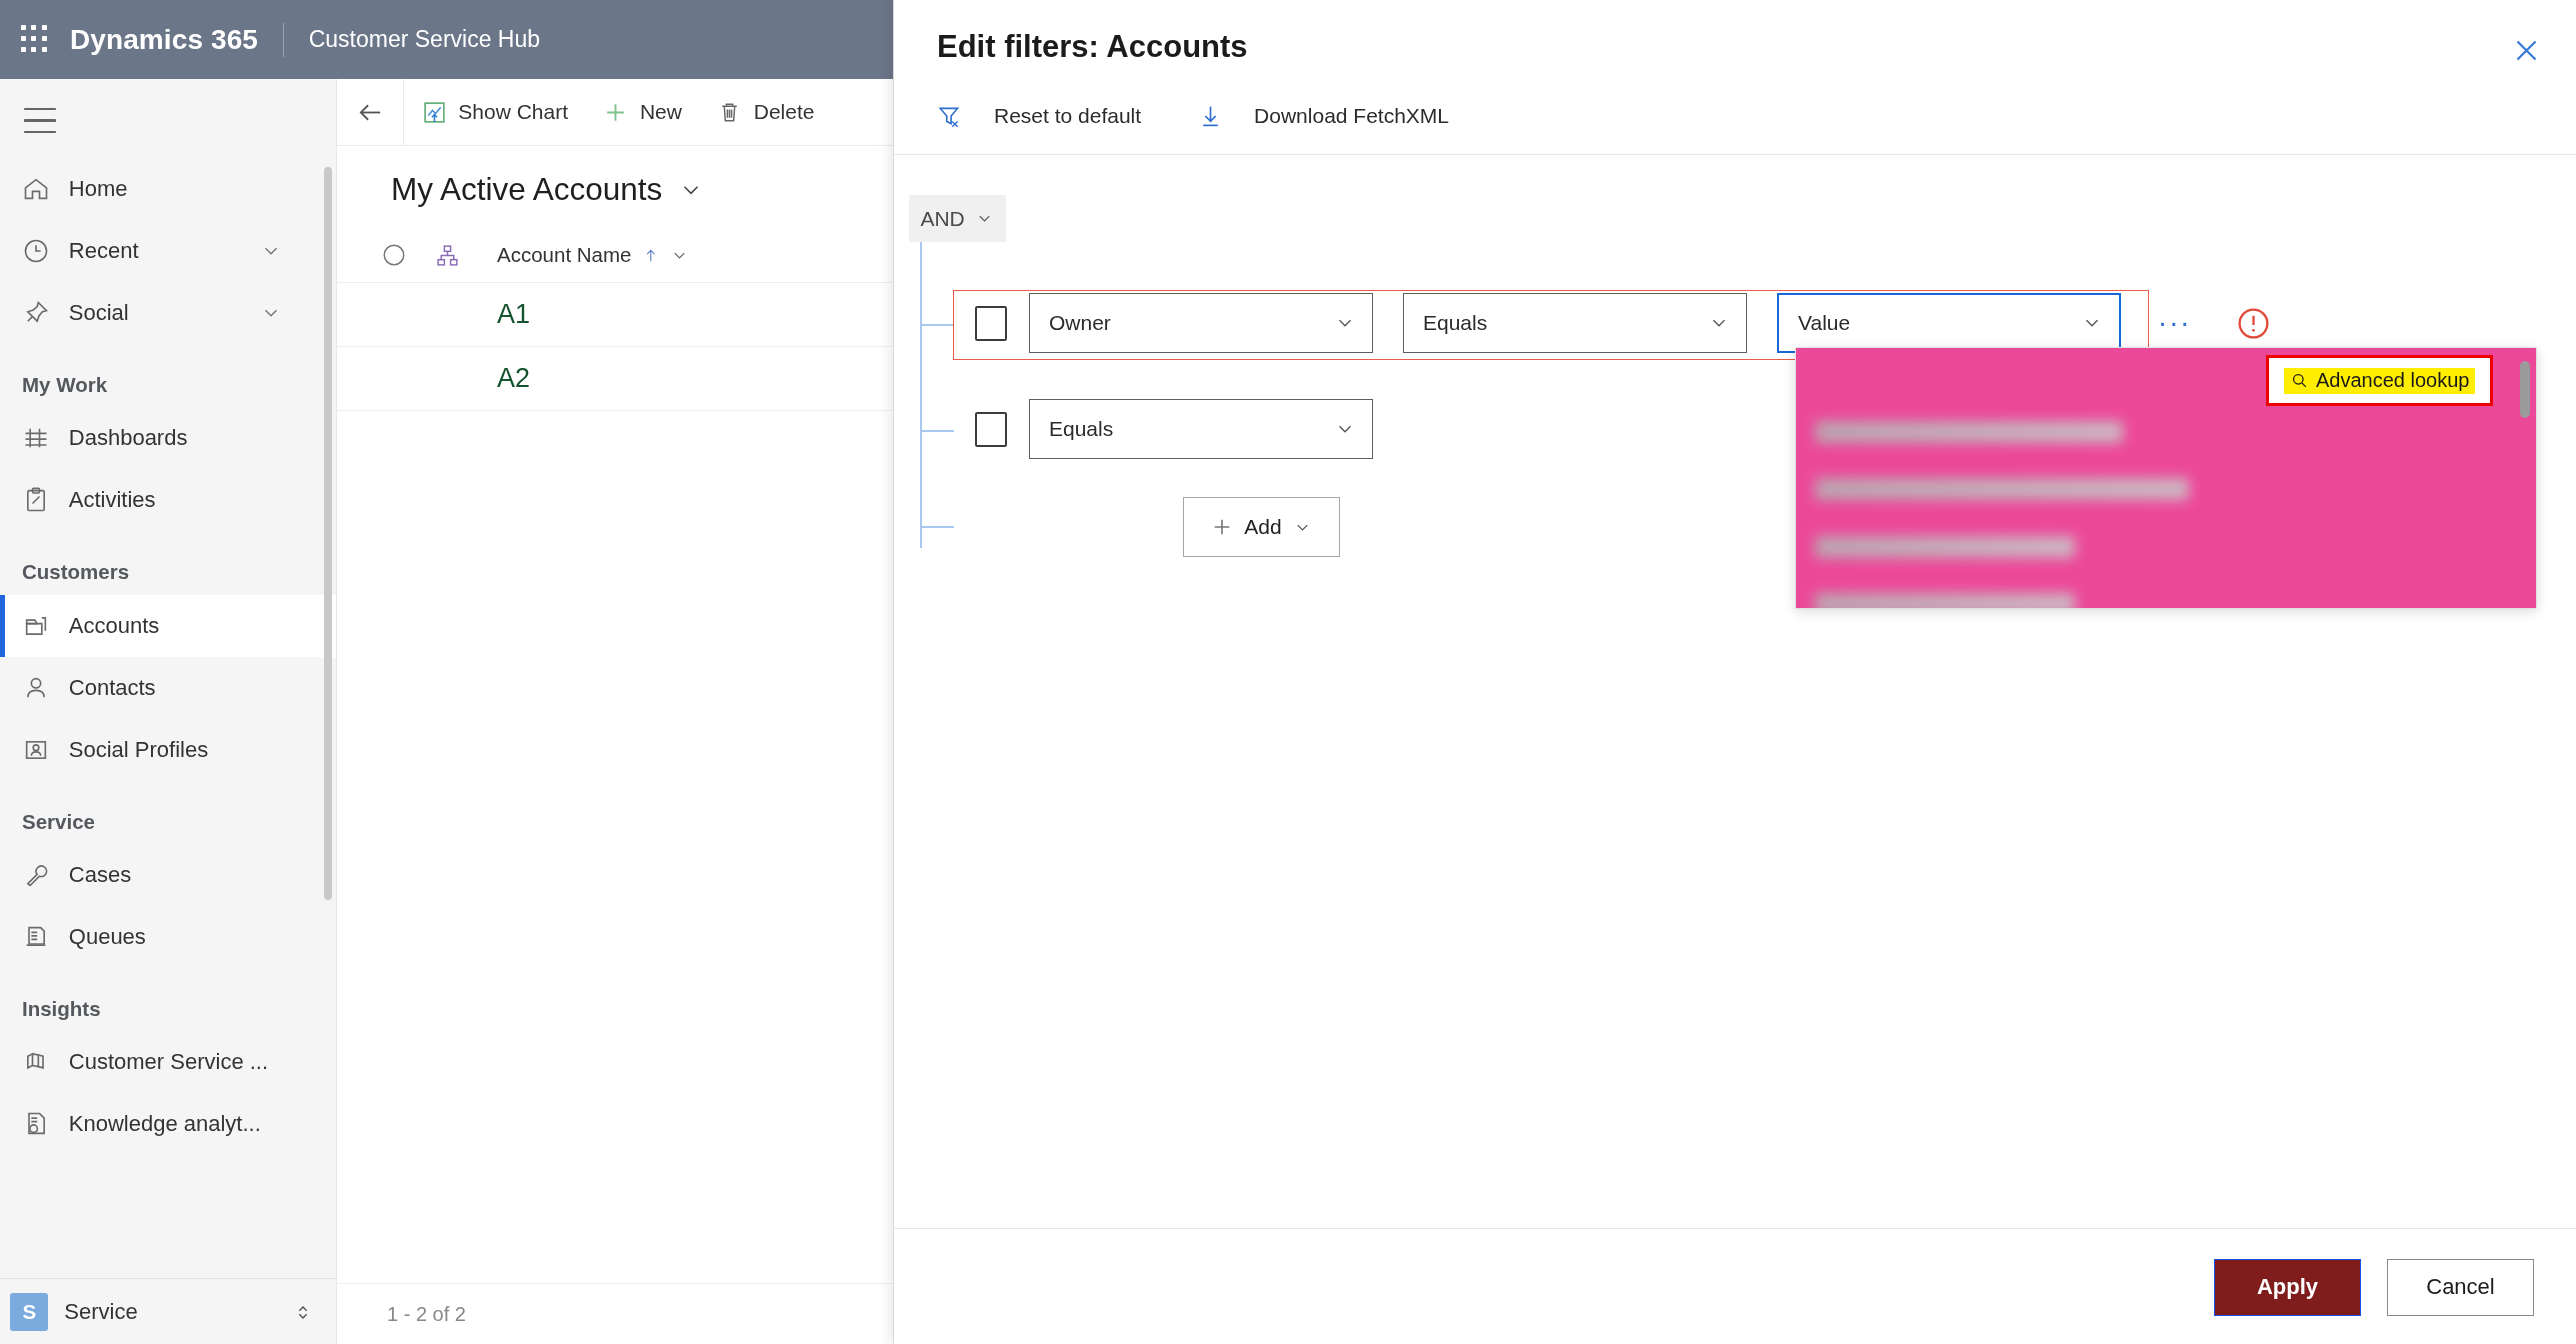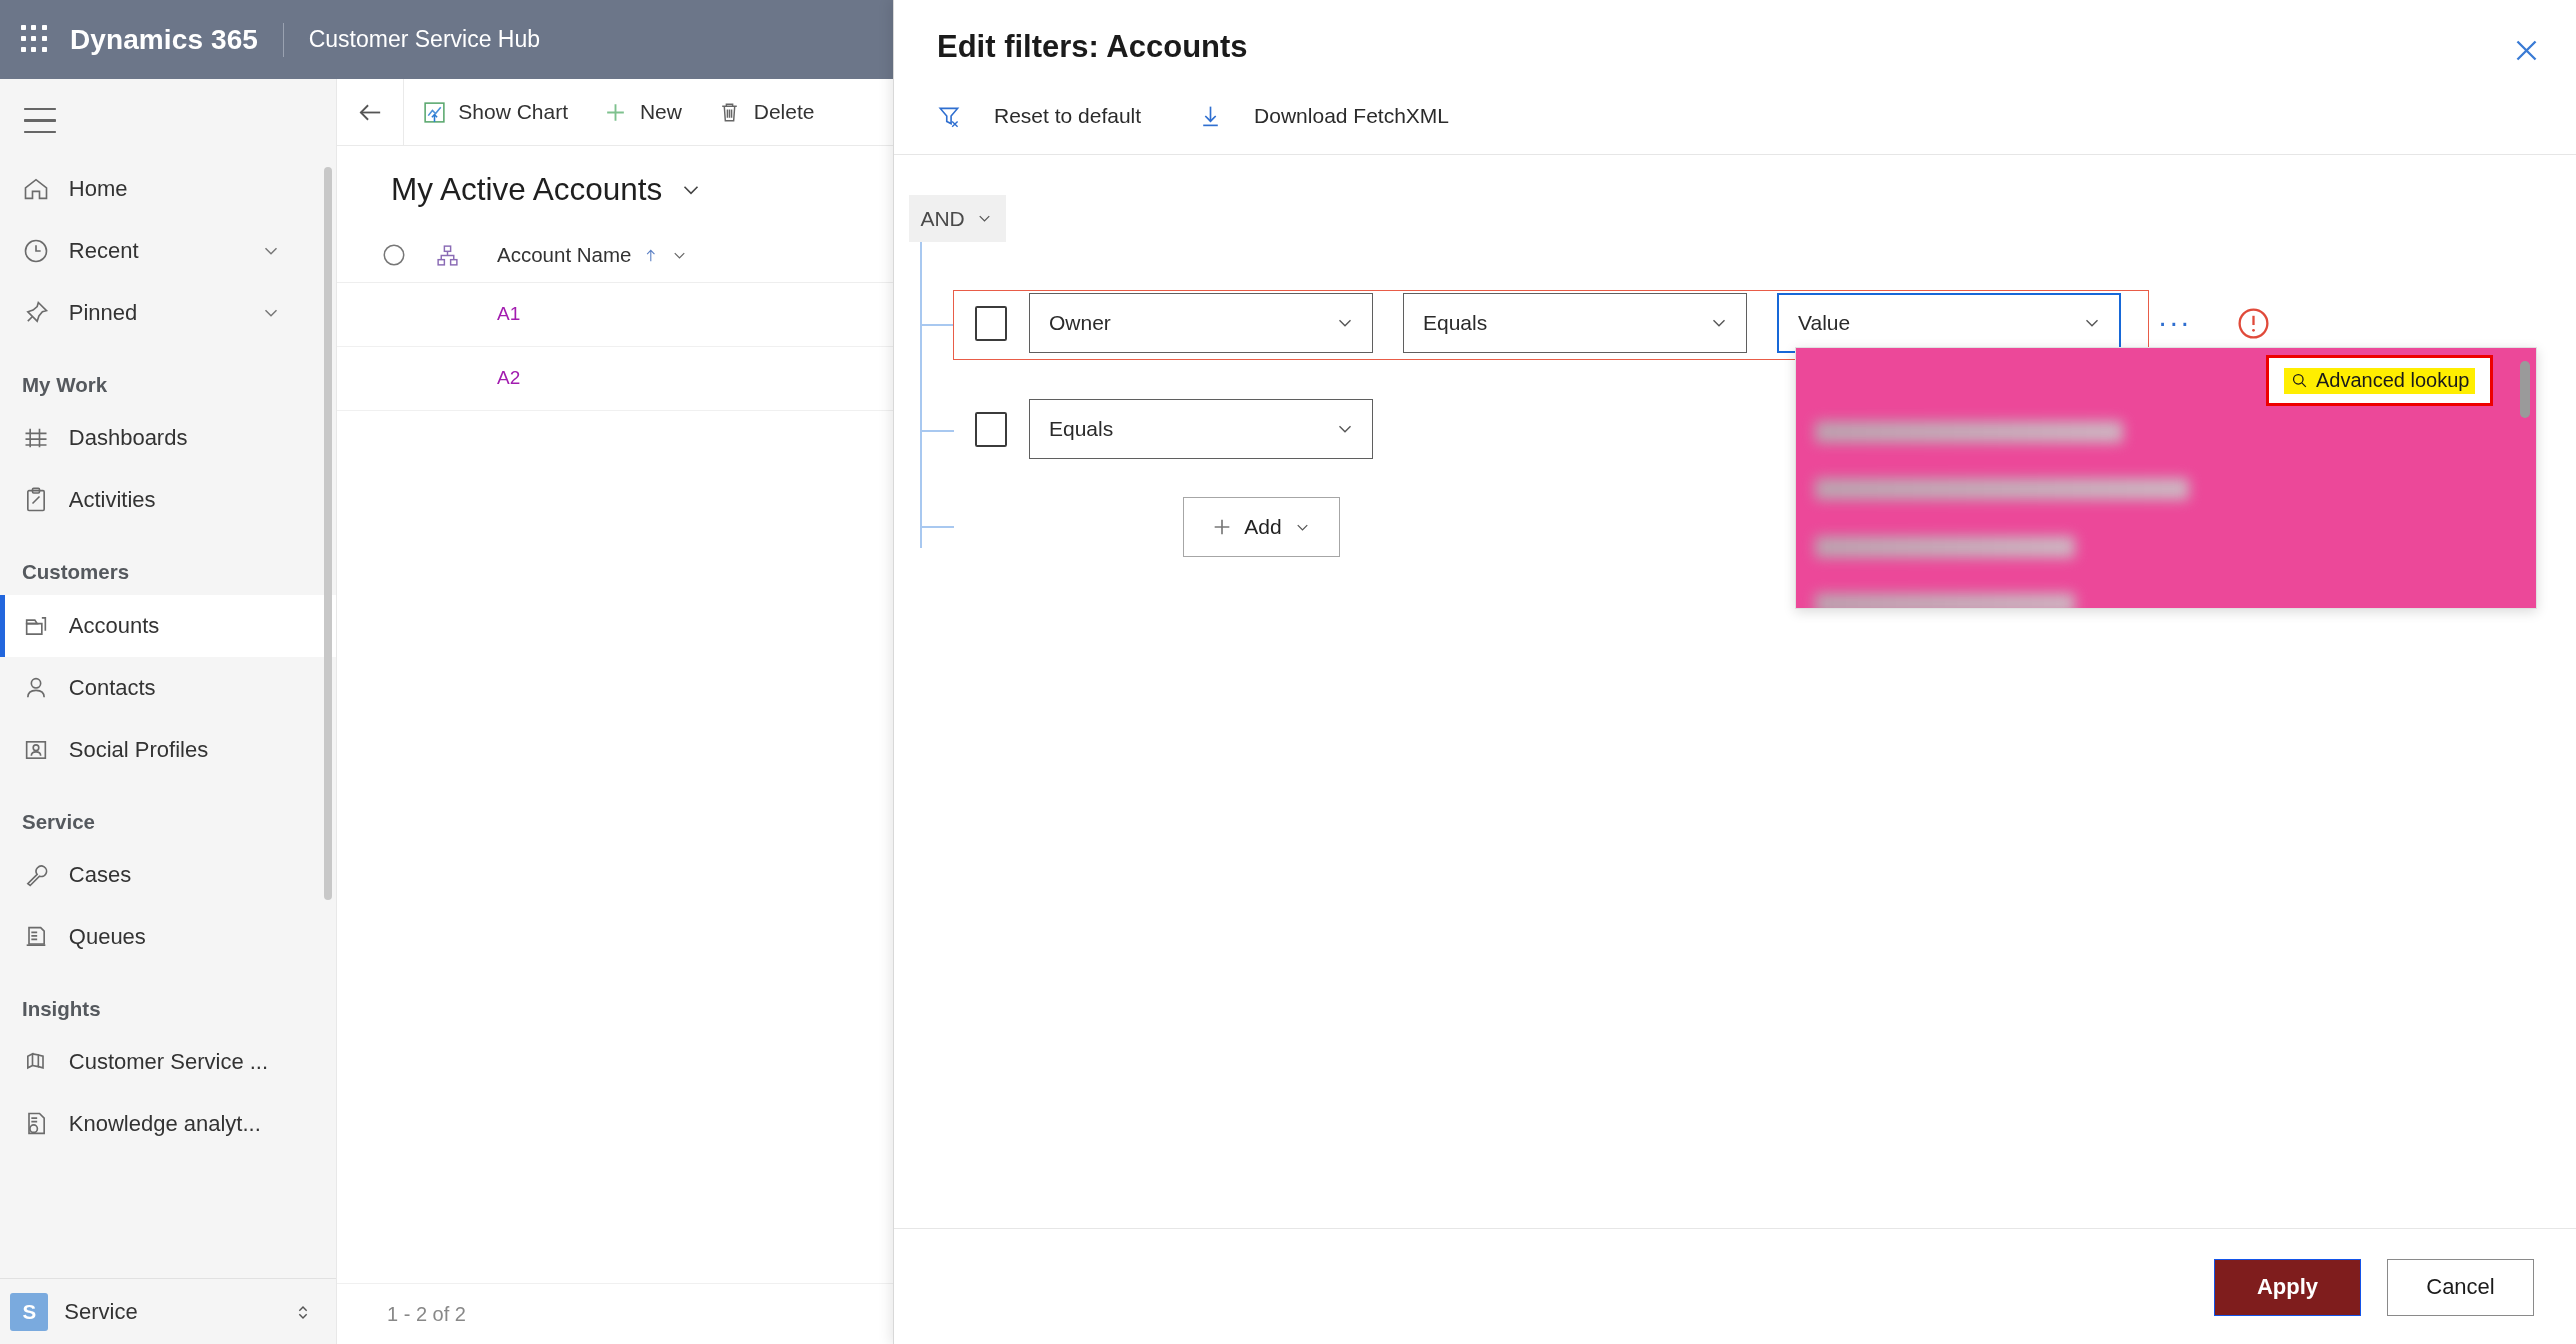--- a/index.html
+++ b/index.html
@@ -156,21 +156,21 @@
     display: flex; align-items: center; gap: 10.3px;
     font-size: 20.5px; color: #333; white-space: nowrap;
   }
   .grid-row {
     height: 64px; display: flex; align-items: center;
     border-bottom: 0.7px solid #f0f0f0;
     padding-left: 44px;
   }
   .grid-row .cellname {
     margin-left: 116px;
-    font-size: 19px; color: #a21caf; cursor: pointer; text-align: right;
+    font-size: 27px; color: #14532d; cursor: pointer; text-align: right;
   }
   #grid-footer {
     position: absolute; bottom: 0; left: 0;
     height: 62px; width: 100%;
     display: flex; align-items: center; padding-left: 50px;
     font-size: 20px; color: #888;
     border-top: 0.7px solid #f0f0f0;
   }
 
   
@@ -385,21 +385,21 @@
       </span>
     </div>
 
     <div class="nav-item">
       <span class="ico">
         <svg width="28" height="28" viewBox="0 0 24 24" fill="none" stroke="#6b6b6b" stroke-width="1.4">
           <path d="M14 3 L21 10 L17.5 11 L14.5 14.5 L13 19 L5 11 L9.5 9.5 L13 6.5 Z"></path>
             <path d="M5 19 L9 15"></path>
         </svg>
       </span>
-      <span class="lbl">Pinned</span>
+      <span class="lbl">Social</span>
       <span class="chev">
         <svg width="22" height="22" viewBox="0 0 24 24" fill="none" stroke="#777" stroke-width="1.6">
             <path d="M6 9 L12 15 L18 9"></path>
           </svg>
       </span>
     </div>
 
     <div class="nav-group-title">My Work</div>
     <div class="nav-item">
       <span class="ico">

